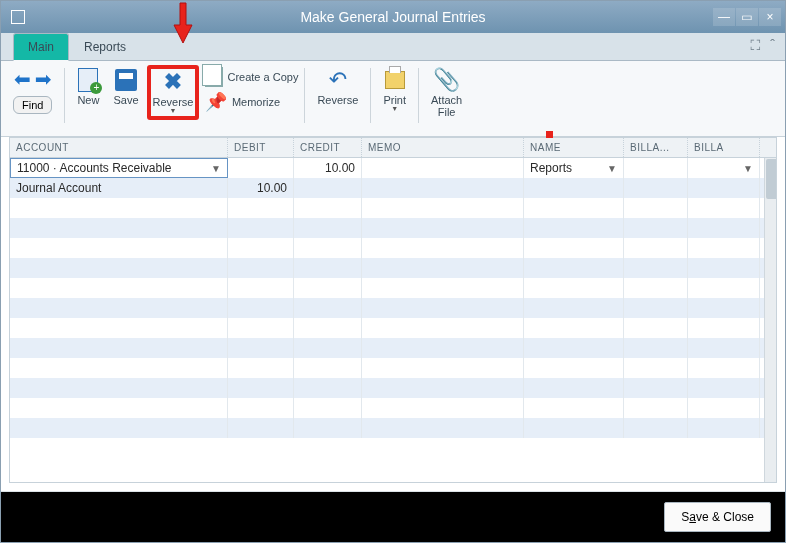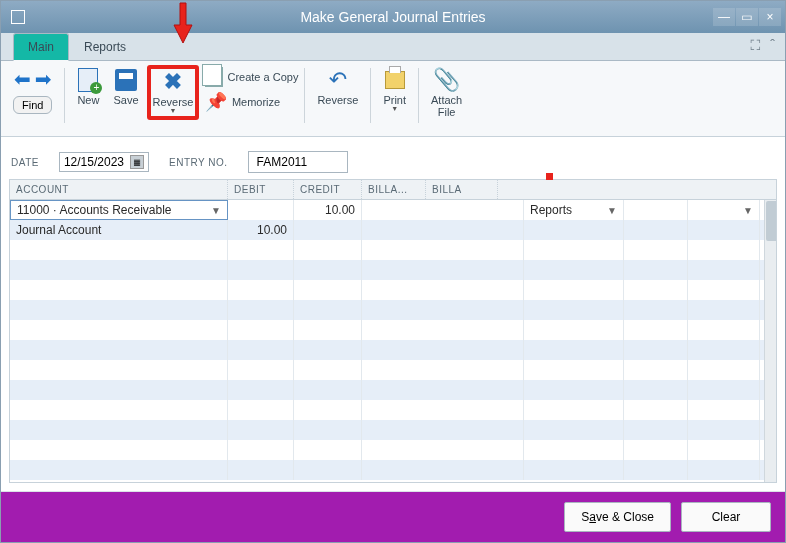--- a/index.html
+++ b/index.html
@@ -51,21 +51,21 @@
 .grid-row { display:flex; height:20px; font-size:12px; color:#2a2a2a; }
 .grid-row:nth-child(odd){ background:#fff; }
 .grid-row:nth-child(even){ background:#e6eef8; }
 .grid-row .cell { padding: 2px 6px; border-right: 1px solid #e2e8ed; display:flex; align-items:center; overflow:hidden; }
 .c-account{width:218px;} .c-debit{width:66px;justify-content:flex-end;} .c-credit{width:68px;justify-content:flex-end;} .c-memo{width:162px;} .c-name{width:100px;} .c-bill{width:64px;} .c-class{width:72px;}
 .scroll-track { position:absolute; right:-2px; top:0; bottom:0; width:14px; background:#e9edf0; border-left:1px solid #cfd7dd;}
 .scroll-thumb { width:12px; height:40px; background:#c1ccd4; margin:1px auto; border-radius:2px;}
 .dd { margin-left:auto; font-size:10px; color:#666; }
 .active-cell { border:1px solid #6694c4 !important; background:#fff !important; }
 .name-red { position:absolute; top:-7px; left:536px; width:7px; height:7px; background:#e8231c; }
-.footer { padding: 10px 14px; display:flex; justify-content:flex-end; gap:10px; background:#a21caf; border-top:1px solid #dbe2e7;}
+.footer { padding: 10px 14px; display:flex; justify-content:flex-end; gap:10px; background:#000000; border-top:1px solid #dbe2e7;}
 .btn { padding: 7px 16px; border:1px solid #a9b6c0; background:#fafafa; border-radius:2px; font-size:12px; cursor:pointer; min-width:90px; text-align:center; }
 .btn.primary { background: linear-gradient(#3f8fe0,#2b72c5); color:#fff; border-color:#2462a8; }
 .u { text-decoration: underline; }
 </style>
 </head>
 <body>
 
 <div class="window">
 
   <svg class="red-arrow" width="22" height="44" viewBox="0 0 22 44">
@@ -156,36 +156,29 @@
     <div class="tool-sep"></div>
 
     <div class="tool-group">
       <div class="tool-icon">
           <span class="clip-icon">📎</span>
         </div>
       <div class="tool-label"><span>Attach</span><br><span>File</span></div>
     </div>
   </div>
 
-  <div class="form-area">
-    <span class="form-label">DATE</span>
-    <div class="date-field">
-      <span>12/15/2023</span>
-      <span class="cal-icon">▦</span>
-    </div>
-    <span class="form-label">ENTRY NO.</span>
-    <div class="entry-field">FAM2011</div>
-  </div>
 
   <div class="grid-wrap">
     <div class="name-red"></div>
     <div class="grid-head">
       <div class="cell c-account">ACCOUNT</div>
       <div class="cell c-debit">DEBIT</div>
       <div class="cell c-credit">CREDIT</div>
+      <div class="cell c-memo">MEMO</div>
+      <div class="cell c-name">NAME</div>
       <div class="cell c-bill">BILLA...</div>
       <div class="cell c-class">BILLA</div>
     </div>
     <div class="grid-body">
       <div class="grid-row">
         <div class="cell c-account active-cell">
             <span>11000 · Accounts Receivable</span>
             <span class="dd">▼</span>
           </div>
         <div class="cell c-debit"></div>
@@ -319,16 +312,15 @@
           <div class="cell c-class"></div>
         </div>
       <div class="scroll-track">
           <div class="scroll-thumb"></div>
         </div>
     </div>
   </div>
 
   <div class="footer">
     <div class="btn"><span>S<span class="u">a</span>ve &amp; Close</span></div>
-    <div class="btn">Clear</div>
   </div>
 
 </div>
 
 </body></html>

